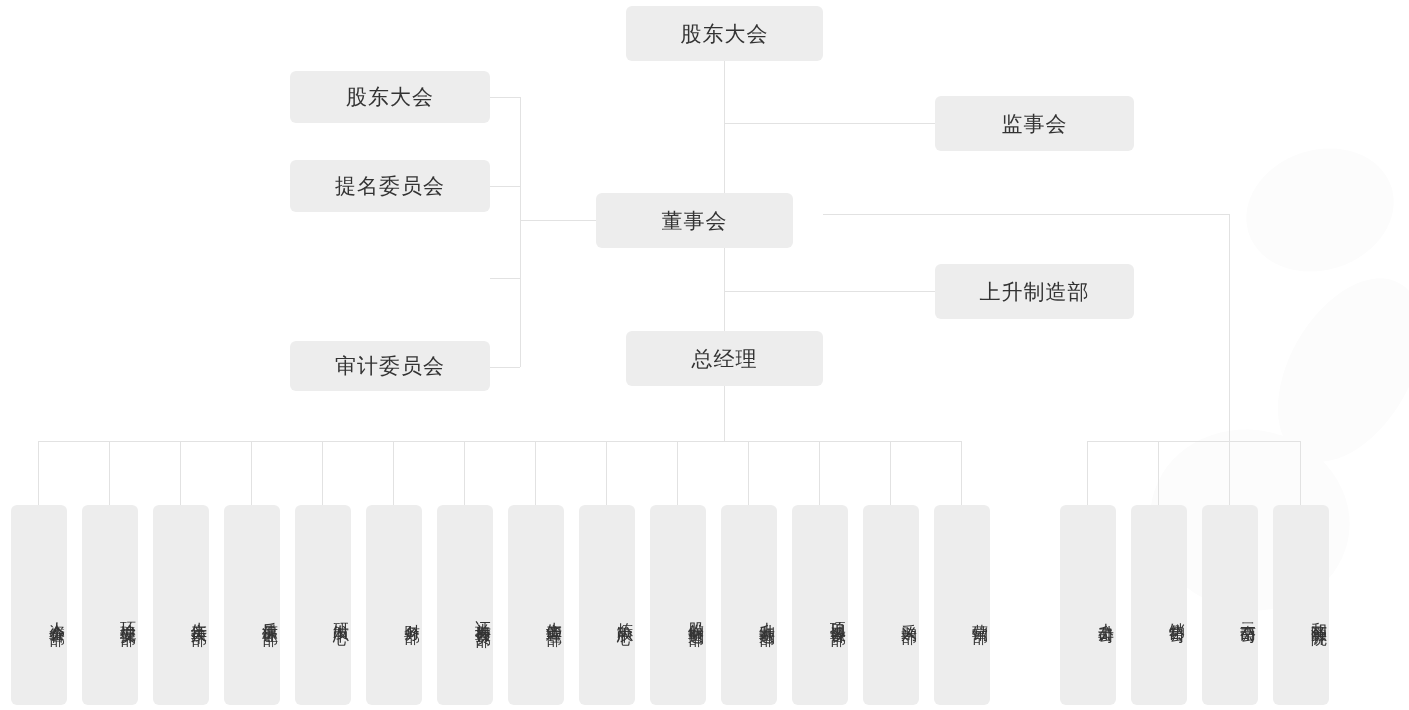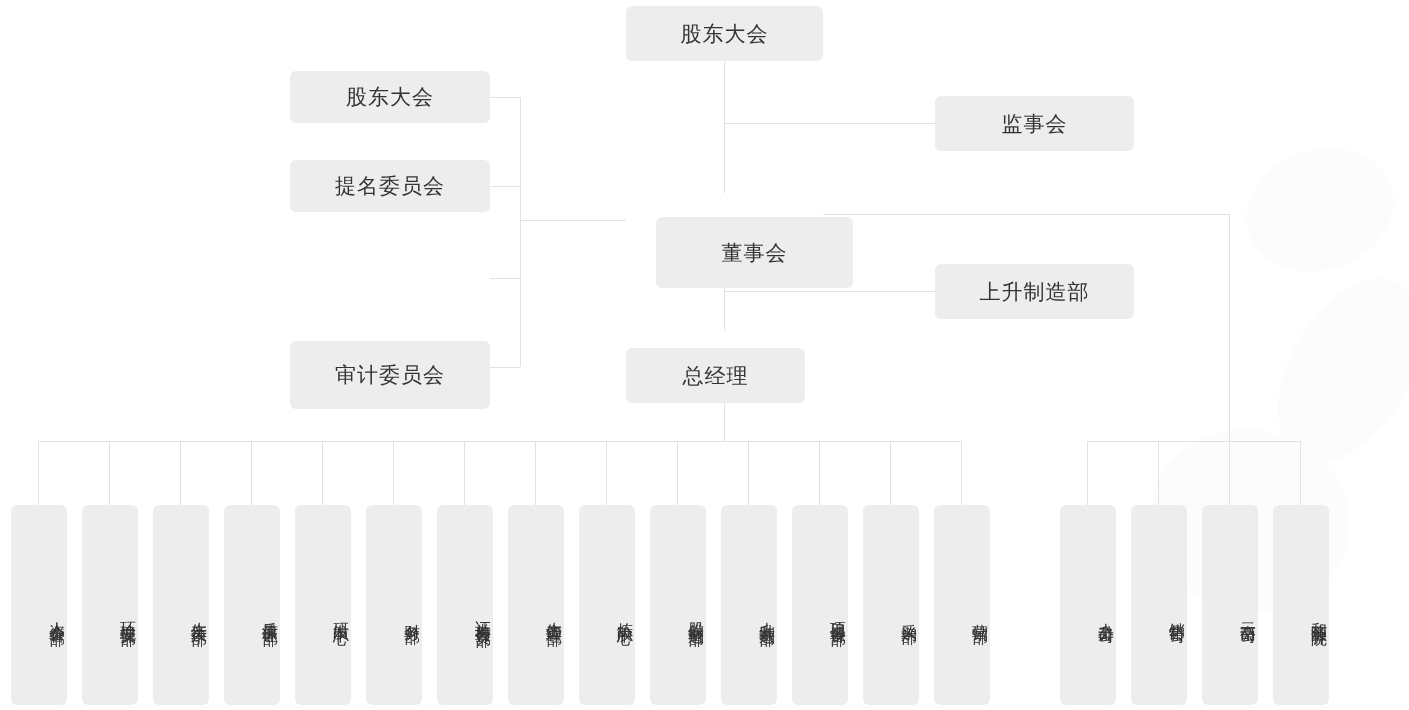--- a/index.html
+++ b/index.html
@@ -105,32 +105,32 @@
 
   <div class="line v" style="left:1087px; top:441px; height:64px;"></div>
   <div class="line v" style="left:1158px; top:441px; height:64px;"></div>
   <div class="line v" style="left:1229px; top:441px; height:64px;"></div>
   <div class="line v" style="left:1300px; top:441px; height:64px;"></div>
 
   <div class="node horiz" style="left:626px; top:6px; width:197px; height:55px;">股东大会</div>
 
   <div class="node horiz" style="left:935px; top:96px; width:199px; height:55px;text-align:center;">监事会</div>
 
-  <div class="node horiz" style="left:656px; top:193px; width:197px; height:71px;margin-top:24px;">董事会</div>
+  <div class="node horiz" style="left:596px; top:193px; width:197px; height:55px;">董事会</div>
 
   <div class="node horiz" style="left:935px; top:264px; width:199px; height:55px;">上升制造部</div>
 
-  <div class="node horiz" style="left:626px; top:348px; width:179px; height:55px;">总经理</div>
+  <div class="node horiz" style="left:626px; top:331px; width:197px; height:55px;">总经理</div>
 
   <div class="node horiz" style="left:290px; top:71px; width:200px; height:52px;">股东大会</div>
 
   <div class="node horiz" style="left:290px; top:160px; width:200px; height:52px;">提名委员会</div>
 
 
-  <div class="node horiz" style="left:290px; top:341px; width:200px; height:68px;">审计委员会</div>
+  <div class="node horiz" style="left:290px; top:341px; width:200px; height:50px;">审计委员会</div>
 
   <div class="node vert" style="left:11px; top:505px; width:56px; height:200px;">人资企管部</div>
   <div class="node vert" style="left:82px; top:505px; width:56px; height:200px;">环境安保部</div>
   <div class="node vert" style="left:153px; top:505px; width:56px; height:200px;">生产技术部</div>
   <div class="node vert" style="left:224px; top:505px; width:56px; height:200px;">质量保证部</div>
   <div class="node vert" style="left:295px; top:505px; width:56px; height:200px;">研发中心</div>
   <div class="node vert" style="left:366px; top:505px; width:56px; height:200px;">财务部</div>
   <div class="node vert" style="left:437px; top:505px; width:56px; height:200px;">证券与投资部</div>
   <div class="node vert" style="left:508px; top:505px; width:56px; height:200px;">生产管理部</div>
   <div class="node vert" style="left:579px; top:505px; width:56px; height:200px;">炼胶中心</div>

